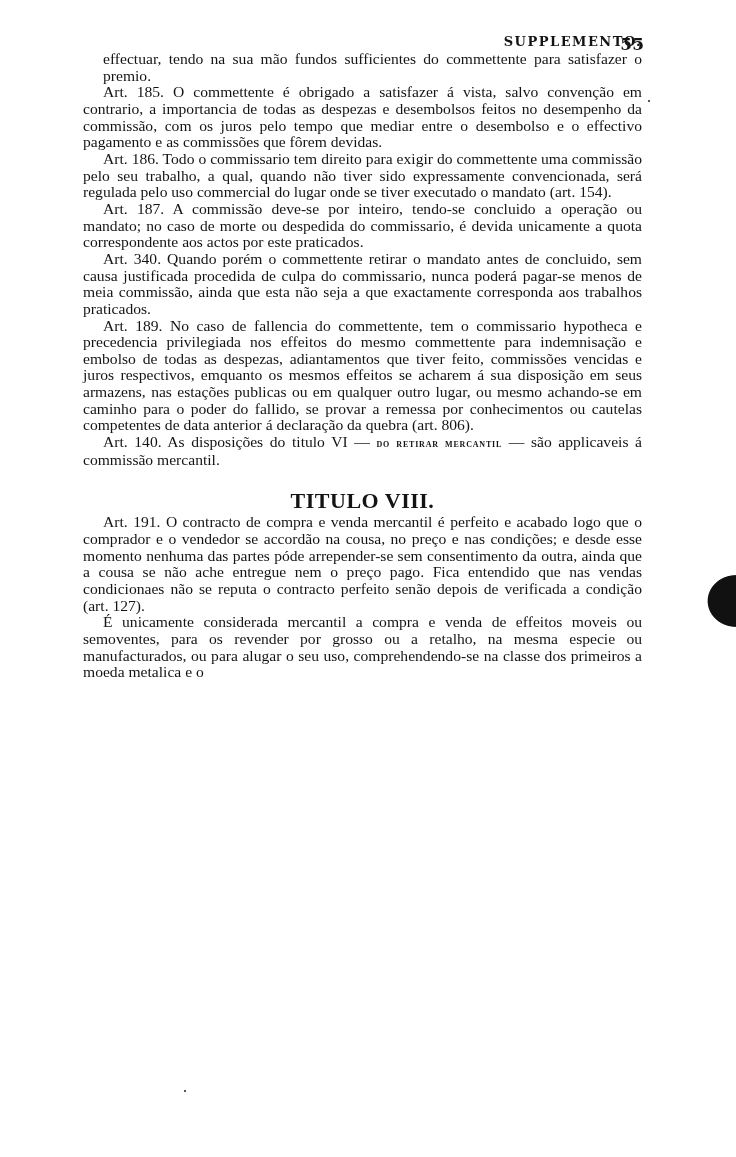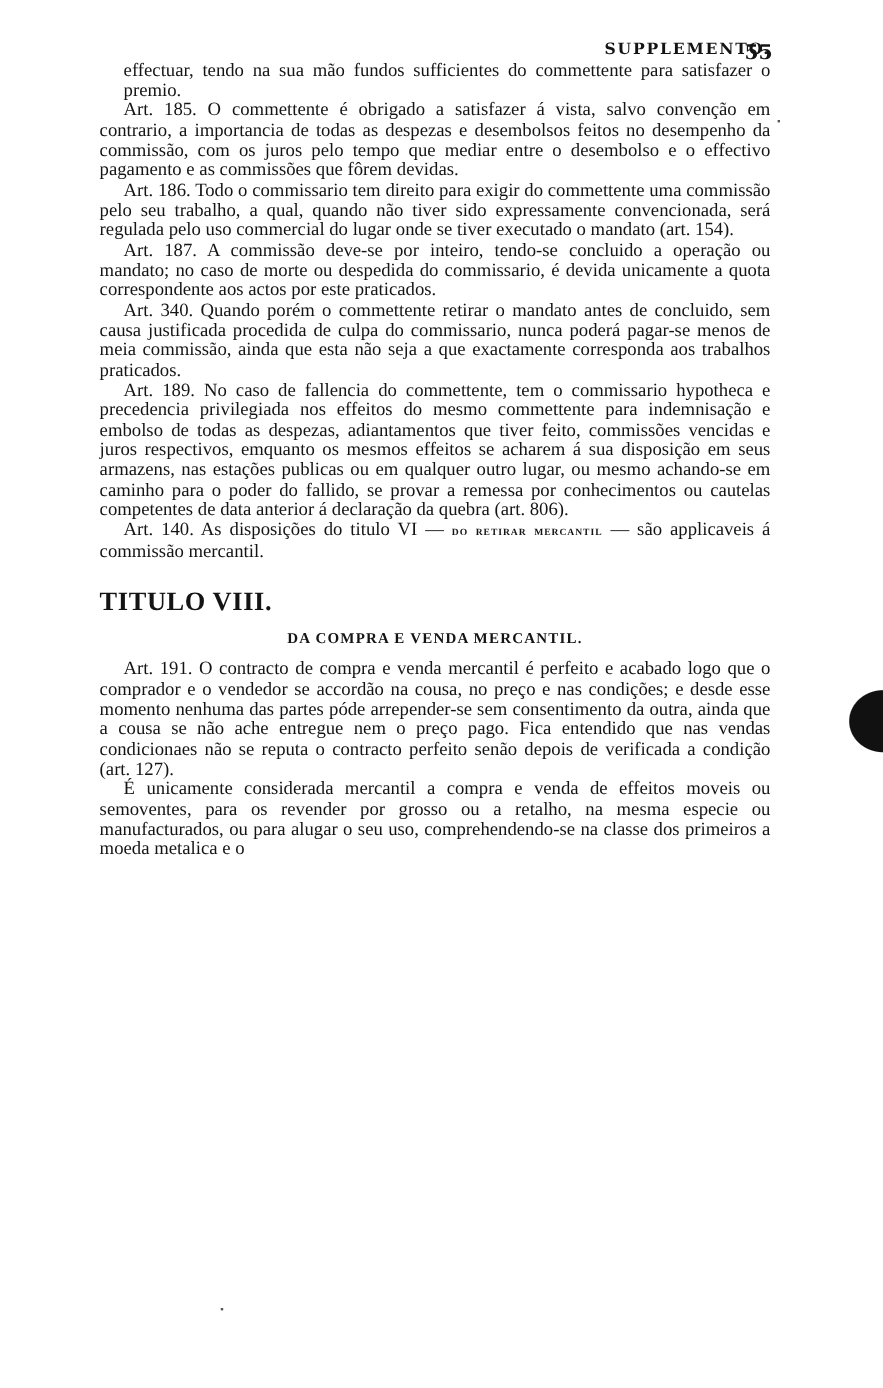--- a/index.html
+++ b/index.html
@@ -10,21 +10,21 @@
   .running-title { position: absolute; left: 0; right: 0; text-align: right;
                    font-family: "DejaVu Serif", serif; font-weight: bold; font-size: 13px;
                    letter-spacing: 1.5px; }
   .page-number { position: absolute; right: -2px; top: 0; font-weight: bold; font-size: 17px; }
   .body { position: absolute; top: 51px; left: 83px; width: 559px;
           font-family: "Liberation Serif", serif; font-size: 15.6px; line-height: 16.65px;
           text-align: justify; }
   .para { margin: 0; text-indent: 20px; }
   .para.cont { text-indent: 0; margin-left: 20px; }
   .sc { font-variant: small-caps; font-size: 11px; letter-spacing: 0.8px; font-weight: bold; }
-  .title-heading { font-family: "Liberation Serif", serif; font-size: 22px;
+  .title-heading { text-align: center; font-family: "Liberation Serif", serif; font-size: 22px;
                    margin: 20px 0 0 0; line-height: 26px; letter-spacing: 0.5px; text-indent: 0; }
   .subtitle-heading { text-align: center; font-family: "Liberation Serif", serif; font-size: 12.5px;
                       margin: 10px 0 10px 0; letter-spacing: 1px; line-height: 16px; text-indent: 0; }
   .margin-artifact { position: absolute; left: 702px; top: 570px; width: 34px; height: 62px;
                      background: radial-gradient(ellipse at 100% 50%, #111 0 58%, transparent 60%); }
   .speck { position: absolute; width: 2px; height: 2px; background: #555; }
 </style>
 </head>
 <body>
 
@@ -38,21 +38,20 @@
   <div class="body">
     <p class="para cont">effectuar, tendo na sua mão fundos sufficientes do commettente para satisfazer o premio.</p>
     <p class="para">Art. 185. O commettente é obrigado a satisfazer á vista, salvo convenção em contrario, a importancia de todas as despezas e desembolsos feitos no desempenho da commissão, com os juros pelo tempo que mediar entre o desembolso e o effectivo pagamento e as commissões que fôrem devidas.</p>
     <p class="para">Art. 186. Todo o commissario tem direito para exigir do commettente uma commissão pelo seu trabalho, a qual, quando não tiver sido expressamente convencionada, será regulada pelo uso commercial do lugar onde se tiver executado o mandato (art. 154).</p>
     <p class="para">Art. 187. A commissão deve-se por inteiro, tendo-se concluido a operação ou mandato; no caso de morte ou despedida do commissario, é devida unicamente a quota correspondente aos actos por este praticados.</p>
     <p class="para">Art. 340. Quando porém o commettente retirar o mandato antes de concluido, sem causa justificada procedida de culpa do commissario, nunca poderá pagar-se menos de meia commissão, ainda que esta não seja a que exactamente corresponda aos trabalhos praticados.</p>
     <p class="para">Art. 189. No caso de fallencia do commettente, tem o commissario hypotheca e precedencia privilegiada nos effeitos do mesmo commettente para indemnisação e embolso de todas as despezas, adiantamentos que tiver feito, commissões vencidas e juros respectivos, emquanto os mesmos effeitos se acharem á sua disposição em seus armazens, nas estações publicas ou em qualquer outro lugar, ou mesmo achando-se em caminho para o poder do fallido, se provar a remessa por conhecimentos ou cautelas competentes de data anterior á declaração da quebra (art. 806).</p>
     <p class="para"><span>Art. 140. As disposições do titulo VI — </span><span class="sc">do retirar mercantil</span><span> — são applicaveis á commissão mercantil.</span></p>
 
     <h2 class="title-heading">TITULO VIII.</h2>
-    <h3 class="subtitle-heading">DA COMPRA E VENDA MERCANTIL.</h3>
 
     <p class="para">Art. 191. O contracto de compra e venda mercantil é perfeito e acabado logo que o comprador e o vendedor se accordão na cousa, no preço e nas condições; e desde esse momento nenhuma das partes póde arrepender-se sem consentimento da outra, ainda que a cousa se não ache entregue nem o preço pago. Fica entendido que nas vendas condicionaes não se reputa o contracto perfeito senão depois de verificada a condição (art. 127).</p>
     <p class="para">É unicamente considerada mercantil a compra e venda de effeitos moveis ou semoventes, para os revender por grosso ou a retalho, na mesma especie ou manufacturados, ou para alugar o seu uso, comprehendendo-se na classe dos primeiros a moeda metalica e o</p>
   </div>
 
   <div class="margin-artifact"></div>
   <div class="speck" style="left:184px; top:1090px;"></div>
   <div class="speck" style="left:648px; top:100px;"></div>
 </div>
 

